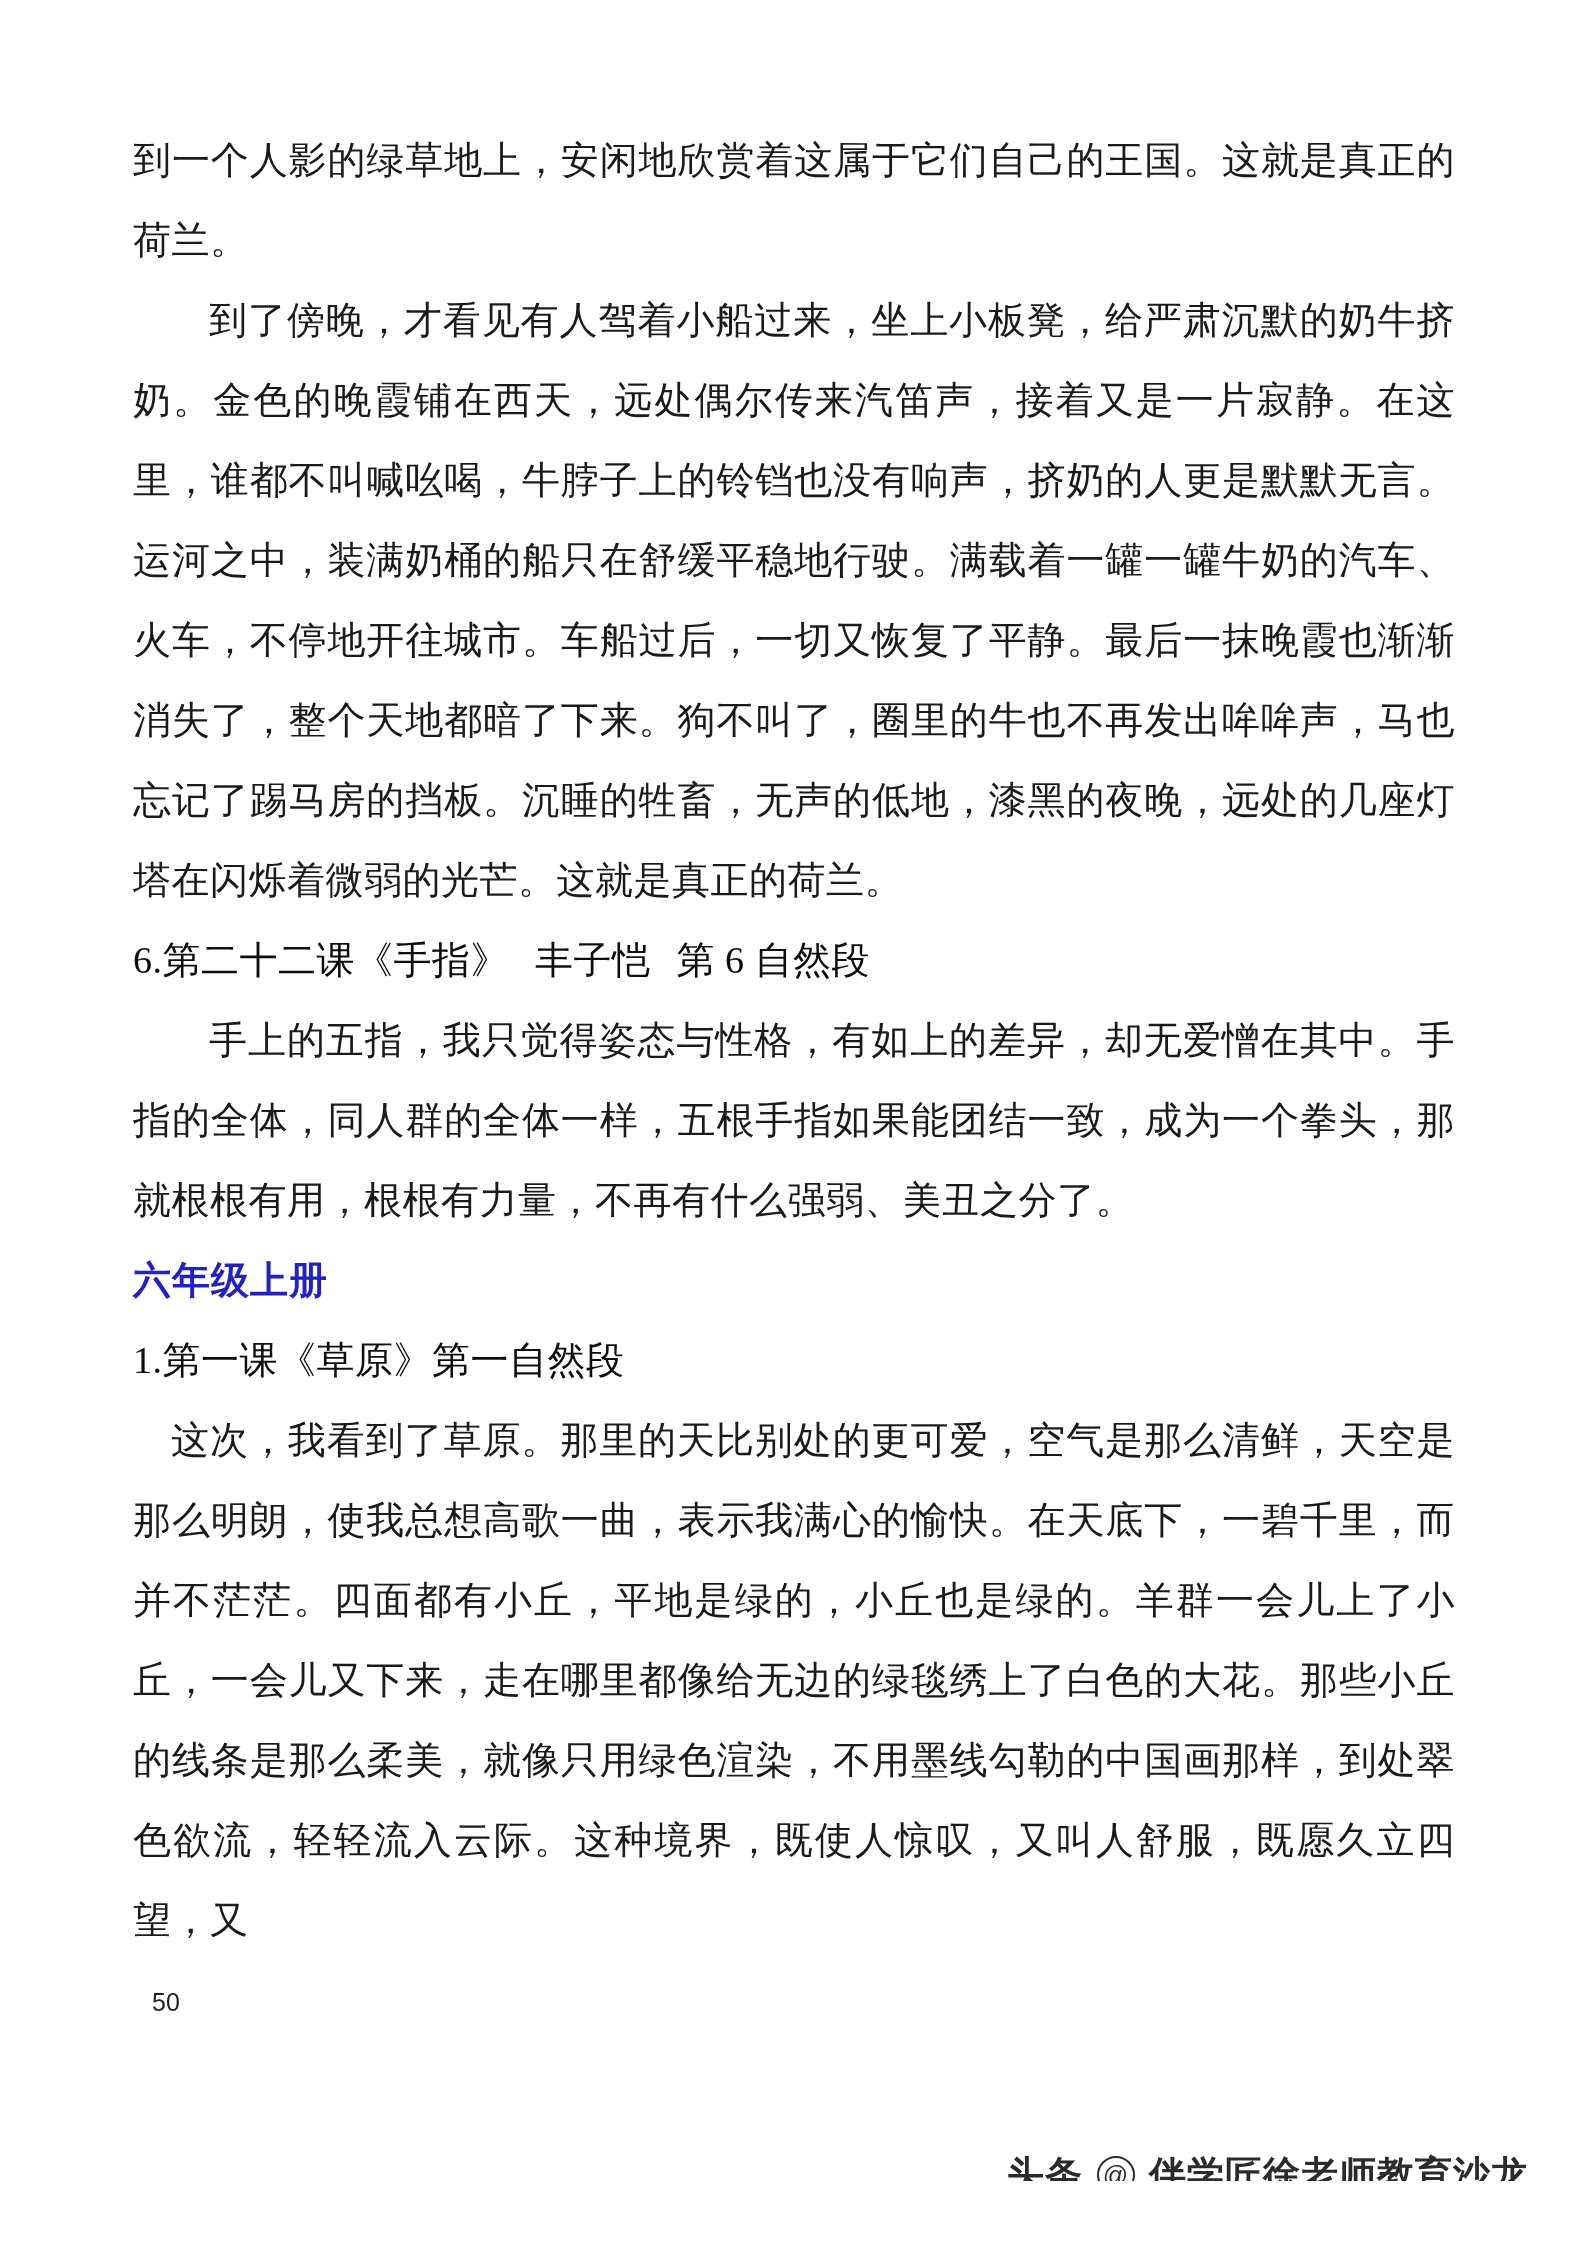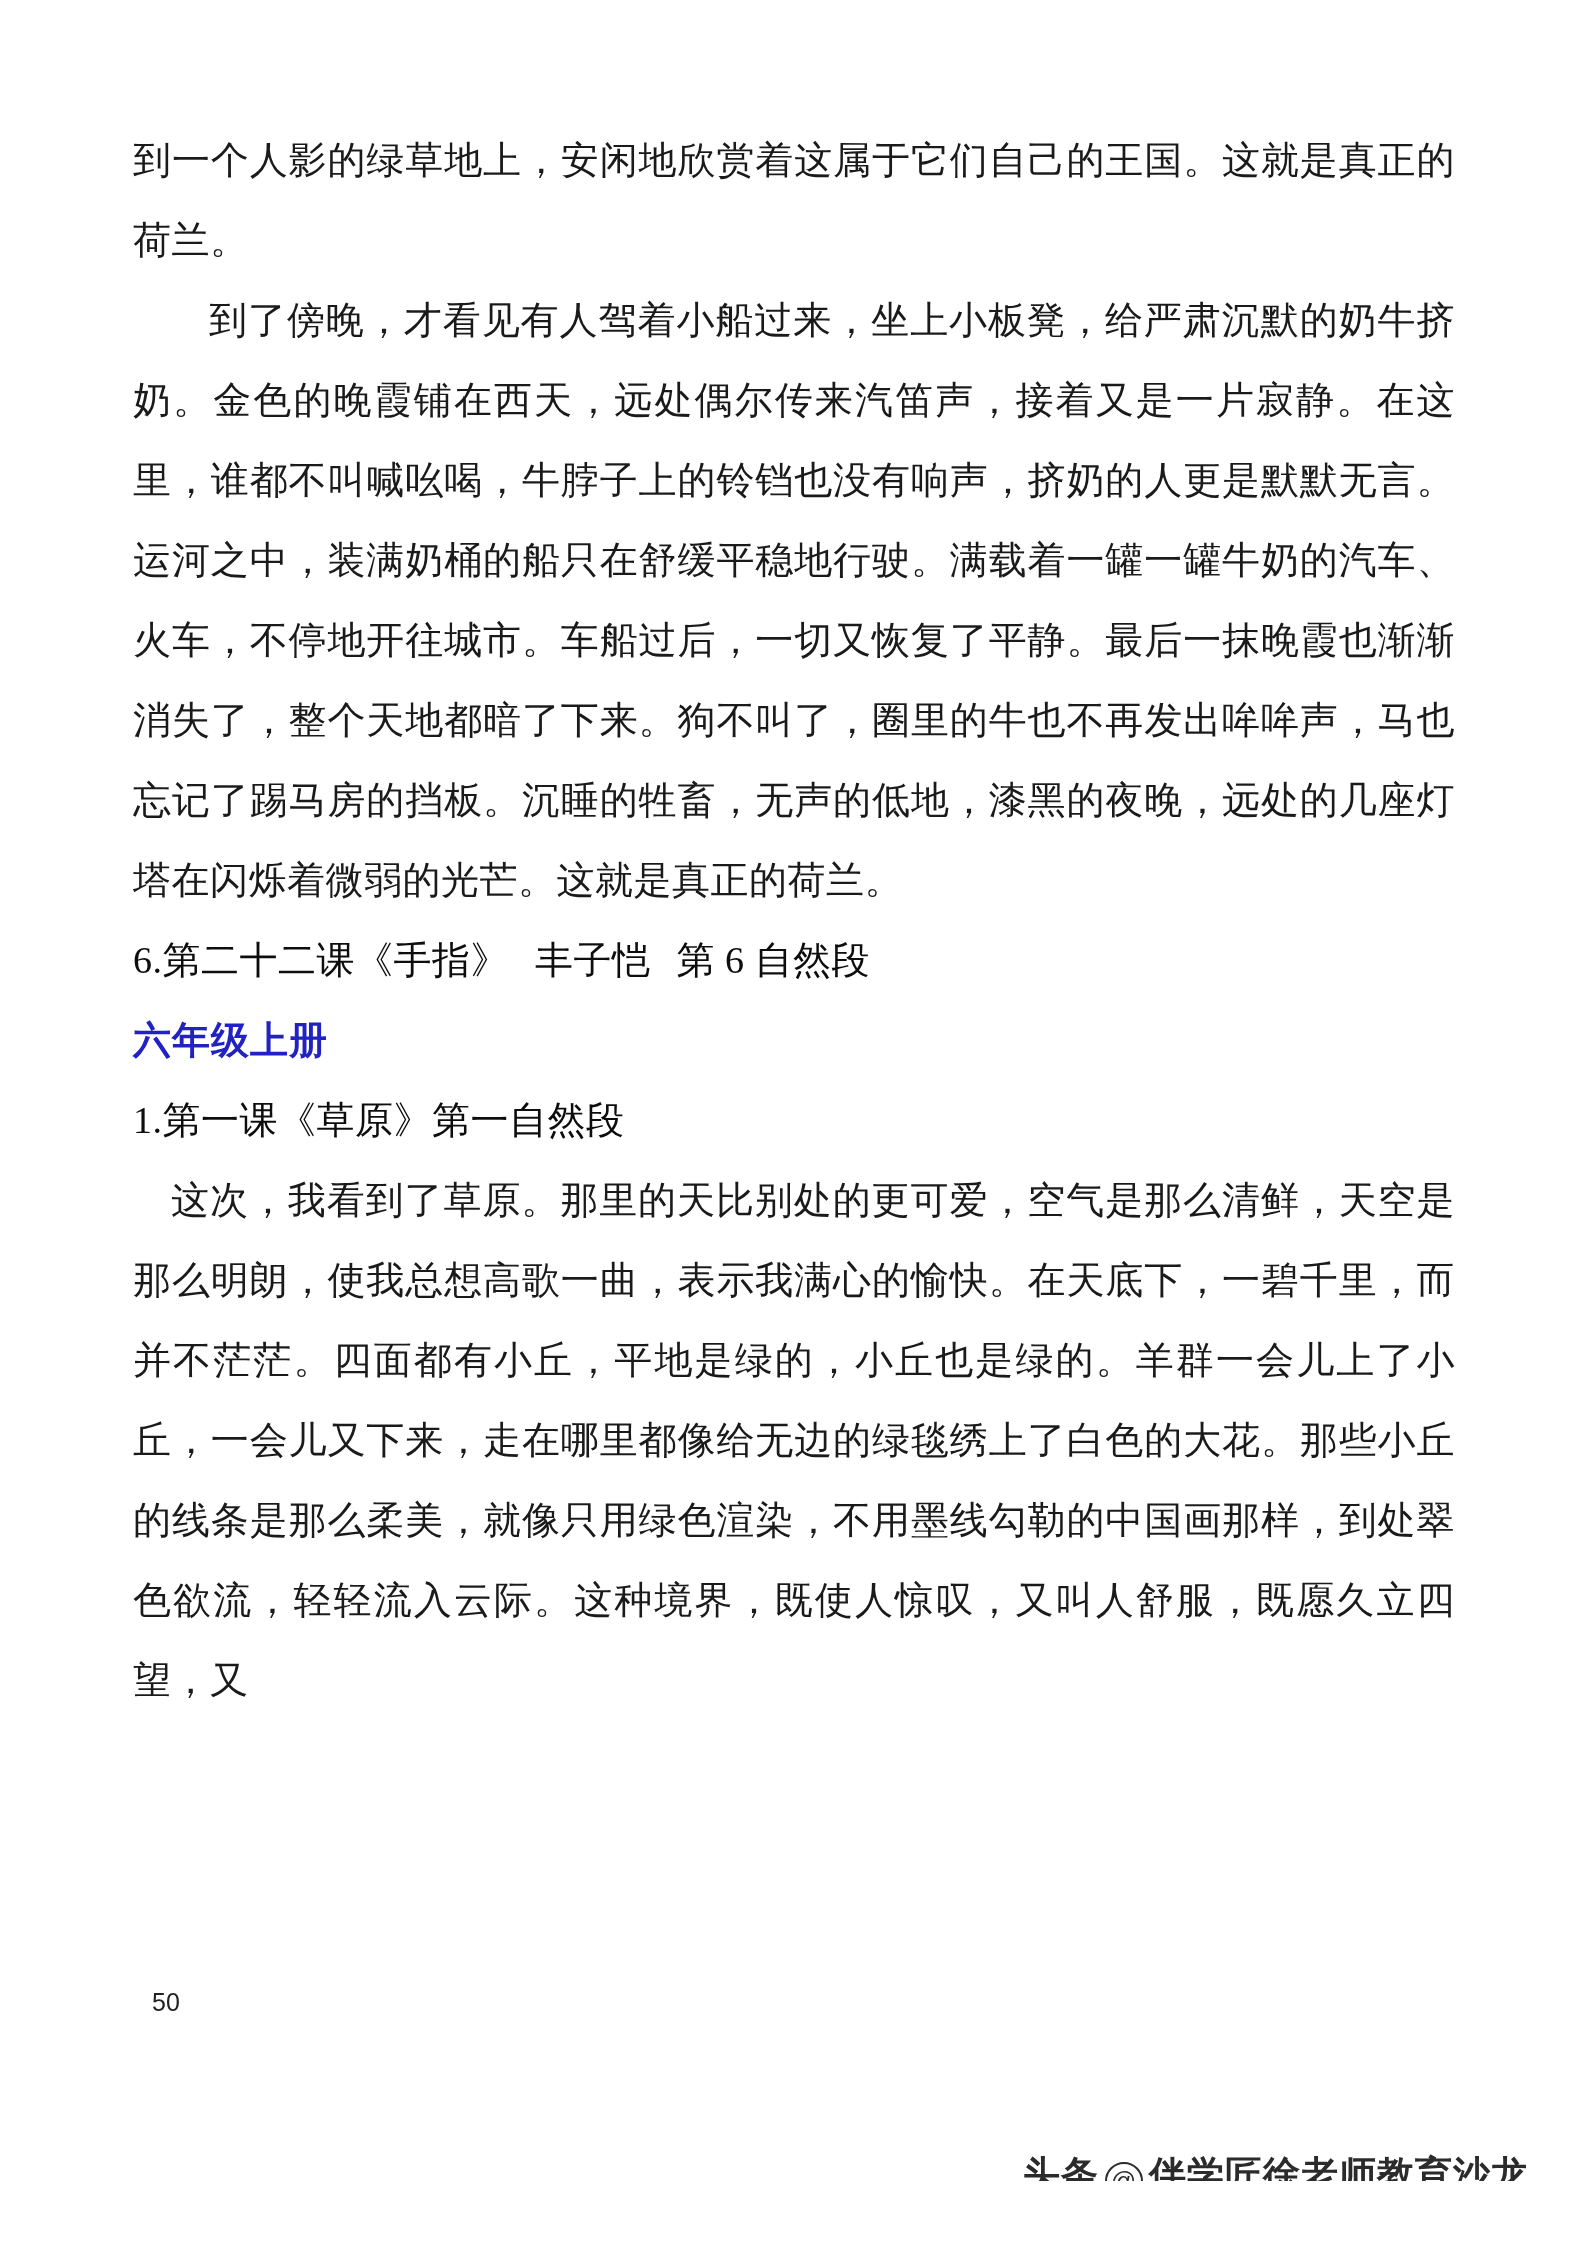--- a/index.html
+++ b/index.html
@@ -74,22 +74,22 @@
     font-family: "Liberation Sans", sans-serif;
     font-size: 25px;
     color: #222222;
   }
   
   .watermark {
     position: absolute;
     right: 58px;
     top: 2150px;
     display: flex;
-    align-items: flex-end;
-    gap: 6px;
+    align-items: center;
+    gap: 14px;
     font-family: "Liberation Sans", sans-serif;
     font-size: 37px;
     font-weight: bold;
     color: #2b2b2b;
     letter-spacing: 1px;
     white-space: nowrap;
   }
   .watermark .wm-brand { font-weight: bold; }
   .watermark .wm-at {
     display: inline-flex;
@@ -112,20 +112,21 @@
 <div class="page">
 
   <div class="content">
 
     <p class="para">到一个人影的绿草地上，安闲地欣赏着这属于它们自己的王国。这就是真正的荷兰。</p>
 
     <p class="para indent">到了傍晚，才看见有人驾着小船过来，坐上小板凳，给严肃沉默的奶牛挤奶。金色的晚霞铺在西天，远处偶尔传来汽笛声，接着又是一片寂静。在这里，谁都不叫喊吆喝，牛脖子上的铃铛也没有响声，挤奶的人更是默默无言。运河之中，装满奶桶的船只在舒缓平稳地行驶。满载着一罐一罐牛奶的汽车、火车，不停地开往城市。车船过后，一切又恢复了平静。最后一抹晚霞也渐渐消失了，整个天地都暗了下来。狗不叫了，圈里的牛也不再发出哞哞声，马也忘记了踢马房的挡板。沉睡的牲畜，无声的低地，漆黑的夜晚，远处的几座灯塔在闪烁着微弱的光芒。这就是真正的荷兰。</p>
 
     <p class="heading"><span>6.</span><span>第二十二课《手指》</span><span class="sp"></span><span>丰子恺</span><span class="sp"></span><span>第 6 自然段</span></p>
 
+    <p class="para indent">手上的五指，我只觉得姿态与性格，有如上的差异，却无爱憎在其中。手指的全体，同人群的全体一样，五根手指如果能团结一致，成为一个拳头，那就根根有用，根根有力量，不再有什么强弱、美丑之分了。</p>
 
     <p class="grade-heading">六年级上册</p>
 
     <p class="heading"><span>1.</span><span>第一课《草原》</span><span>第一自然段</span></p>
 
     <p class="para indent-small">这次，我看到了草原。那里的天比别处的更可爱，空气是那么清鲜，天空是那么明朗，使我总想高歌一曲，表示我满心的愉快。在天底下，一碧千里，而并不茫茫。四面都有小丘，平地是绿的，小丘也是绿的。羊群一会儿上了小丘，一会儿又下来，走在哪里都像给无边的绿毯绣上了白色的大花。那些小丘的线条是那么柔美，就像只用绿色渲染，不用墨线勾勒的中国画那样，到处翠色欲流，轻轻流入云际。这种境界，既使人惊叹，又叫人舒服，既愿久立四望，又</p>
 
   </div>
 
   <div class="page-number">50</div>

